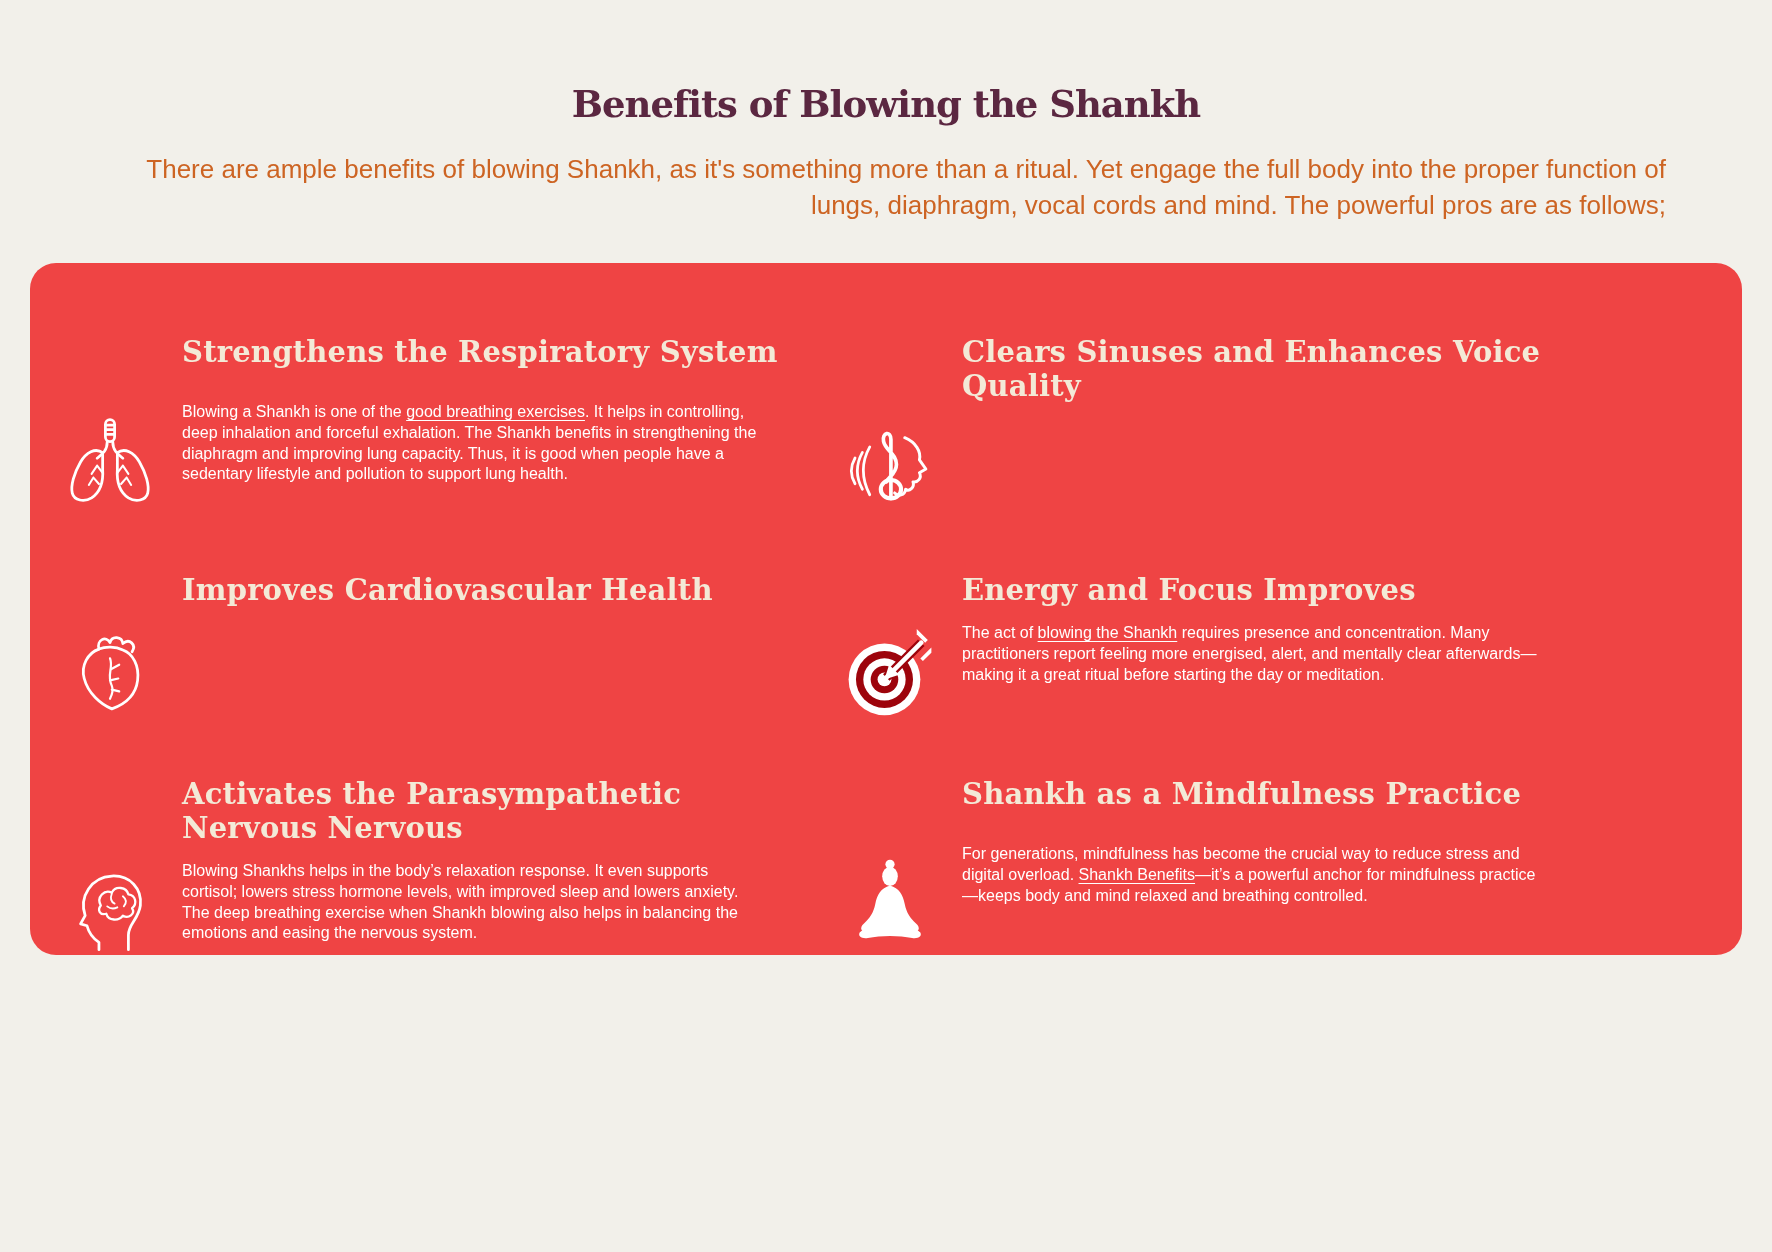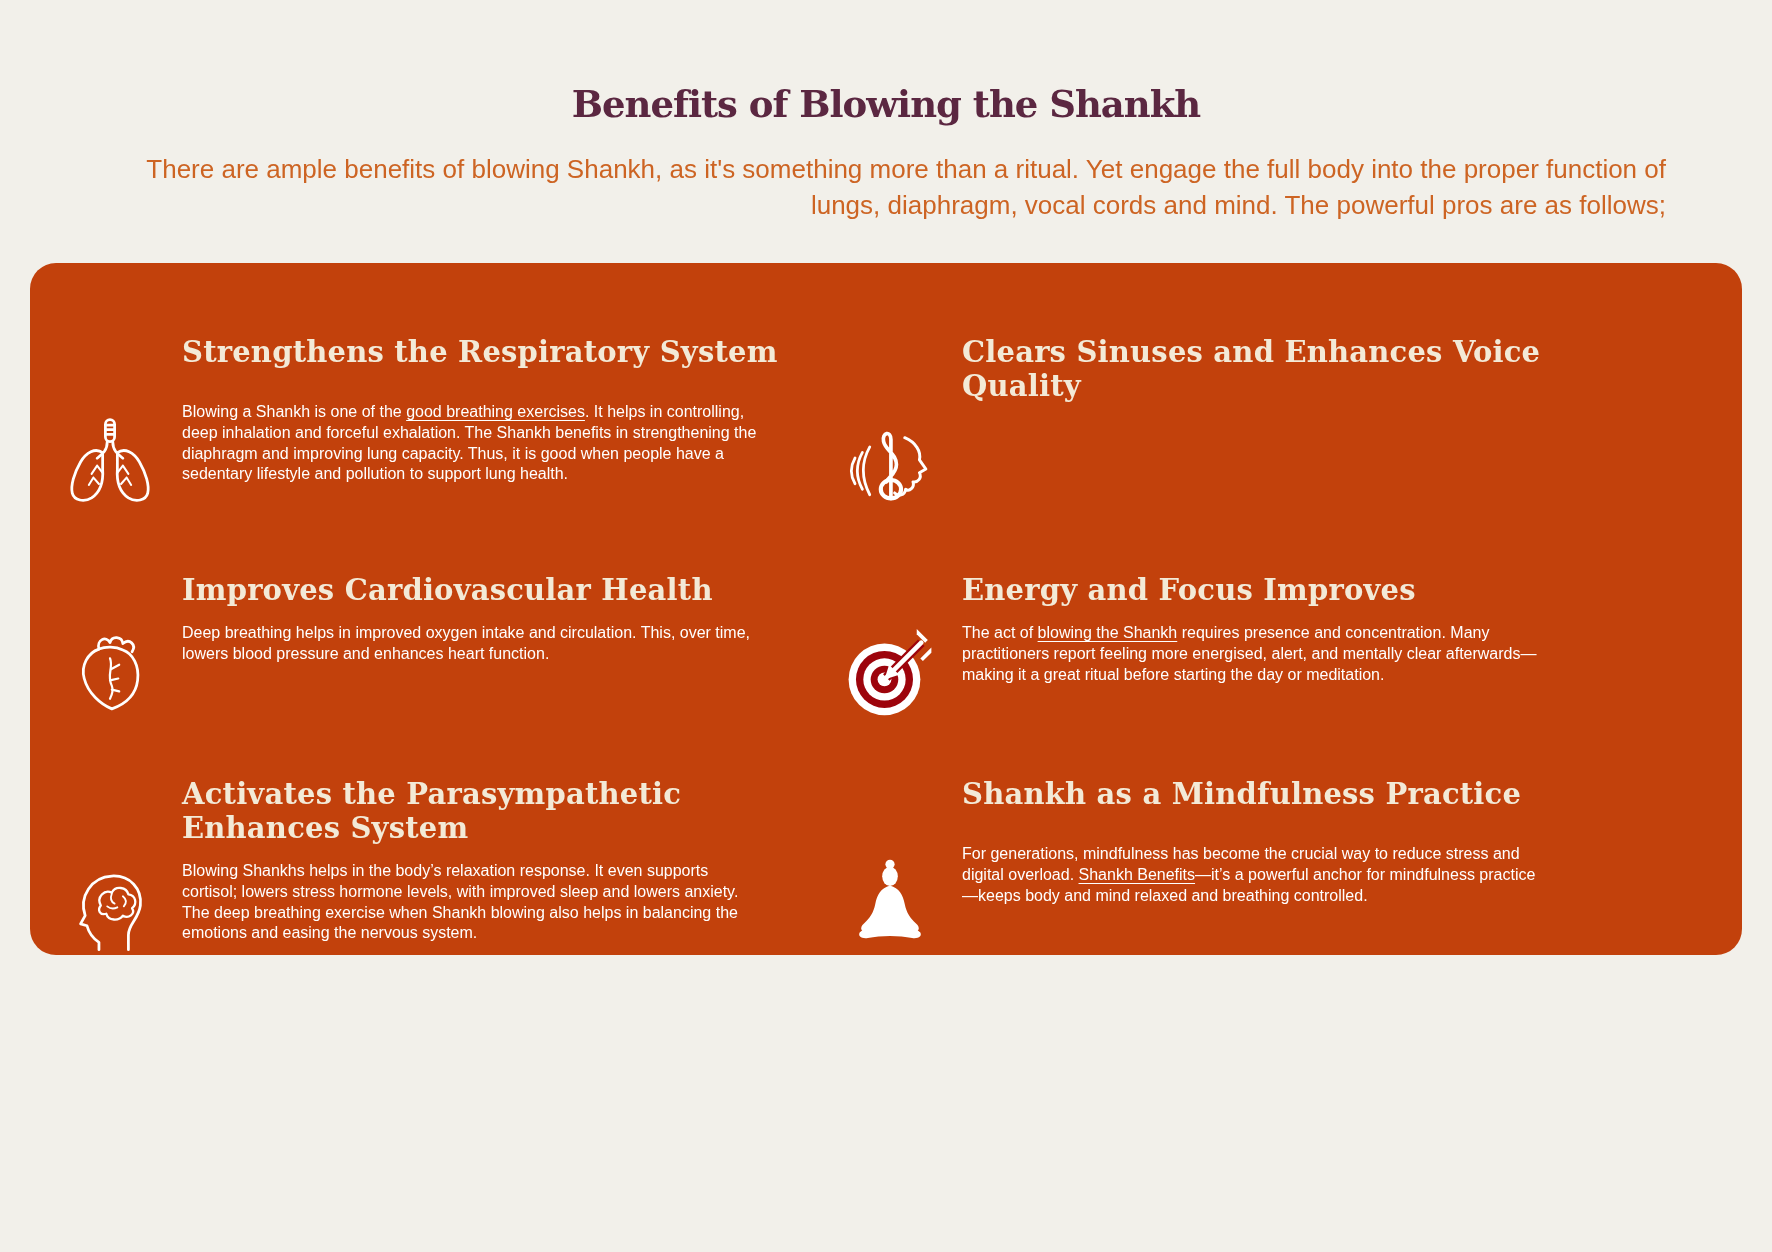--- a/index.html
+++ b/index.html
@@ -28,21 +28,21 @@
     font-size: 26px;
     line-height: 1.38;
     color: #cd6423;
   }
   .panel {
     position: absolute;
     left: 30px;
     top: 263px;
     width: 1712px;
     height: 692px;
-    background: #c2410c;
+    background: #ef4444;
     border-radius: 26px;
     padding: 72px 40px 36px 30px;
   }
   .grid {
     display: grid;
     grid-template-columns: 750px 750px;
     column-gap: 30px;
     row-gap: 54px;
     justify-content: start;
   }
@@ -132,21 +132,20 @@
       <div class="section">
         <div class="section-title">Improves Cardiovascular Health</div>
         <div class="section-icon">
           <svg viewBox="0 0 100 100" fill="none" stroke="#ffffff" stroke-width="3" stroke-linecap="round" stroke-linejoin="round">
             <path d="M38 24 C35 14 46 9 50 17 C52 9 63 10 64 18 C71 12 79 19 74 27"></path>
             <path d="M38 24 C26 28 18 42 22 56 C26 72 40 84 52 89 C66 84 78 74 80 58 C82 42 75 29 64 25 C56 21 45 21 38 24 Z"></path>
             <path d="M50 34 C54 44 46 52 52 64 C54 69 52 74 50 78" stroke-width="2.4"></path>
             <path d="M51 46 l9 -5 M50 58 l9 -2 M52 68 l8 2" stroke-width="2.4"></path>
           </svg>
         </div>
-        <div class="section-body"><span>Deep breathing helps in improved oxygen intake and circulation. This, over time, lowers blood pressure and enhances heart function.</span><span class="body-link"></span><span></span></div>
       </div>
 
       <div class="section">
         <div class="section-title">Energy and Focus Improves</div>
         <div class="section-icon">
           <svg viewBox="0 0 100 100">
             <circle cx="44" cy="57" r="39" fill="#ffffff"></circle>
             <circle cx="44" cy="57" r="31" fill="#9d040c"></circle>
             <circle cx="44" cy="57" r="23" fill="#ffffff"></circle>
             <circle cx="44" cy="57" r="15" fill="#9d040c"></circle>
@@ -155,21 +154,21 @@
             <line x1="46" y1="55" x2="84" y2="17" stroke="#ffffff" stroke-width="5" stroke-linecap="round"></line>
             <polygon points="44,57 60,52 49,41" fill="#ffffff"></polygon>
             <polygon points="75,8 92,8 92,12 79,12" fill="#ffffff" transform="rotate(45 84 10)"></polygon>
             <polygon points="88,21 88,38 92,38 92,25" fill="#ffffff" transform="rotate(45 90 30)"></polygon>
           </svg>
         </div>
         <div class="section-body"><span>The act of </span><span class="body-link">blowing the Shankh</span><span> requires presence and concentration. Many practitioners report feeling more energised, alert, and mentally clear afterwards—making it a great ritual before starting the day or meditation.</span></div>
       </div>
 
       <div class="section">
-        <div class="section-title">Activates the Parasympathetic Enhances System</div>
+        <div class="section-title">Activates the Parasympathetic Nervous Nervous</div>
         <div class="section-icon">
           <svg viewBox="0 0 100 100" fill="none" stroke="#ffffff" stroke-width="3" stroke-linecap="round" stroke-linejoin="round">
             <path d="M38 92 L38 84 C32 80 27 74 25 66 L18 64 L23 55 C16 34 30 13 52 12 C72 11 85 26 83 44 C81 59 70 64 70 76 L70 92"></path>
             <path d="M40 44 C35 35 44 26 52 30 C56 22 68 24 70 32 C78 33 80 42 74 47 C78 53 70 59 64 55 C60 61 48 61 46 53 C39 55 36 49 40 44 Z" stroke-width="2.5"></path>
             <path d="M52 31 q-3 8 3 11 M64 34 q6 5 1 11 M47 45 q5 4 11 1" stroke-width="2"></path>
           </svg>
         </div>
         <div class="section-body"><span>Blowing Shankhs helps in the body’s relaxation response. It even supports cortisol; lowers stress hormone levels, with improved sleep and lowers anxiety. The deep breathing exercise when Shankh blowing also helps in balancing the emotions and easing the nervous system.</span><span class="body-link"></span><span></span></div>
       </div>
 

